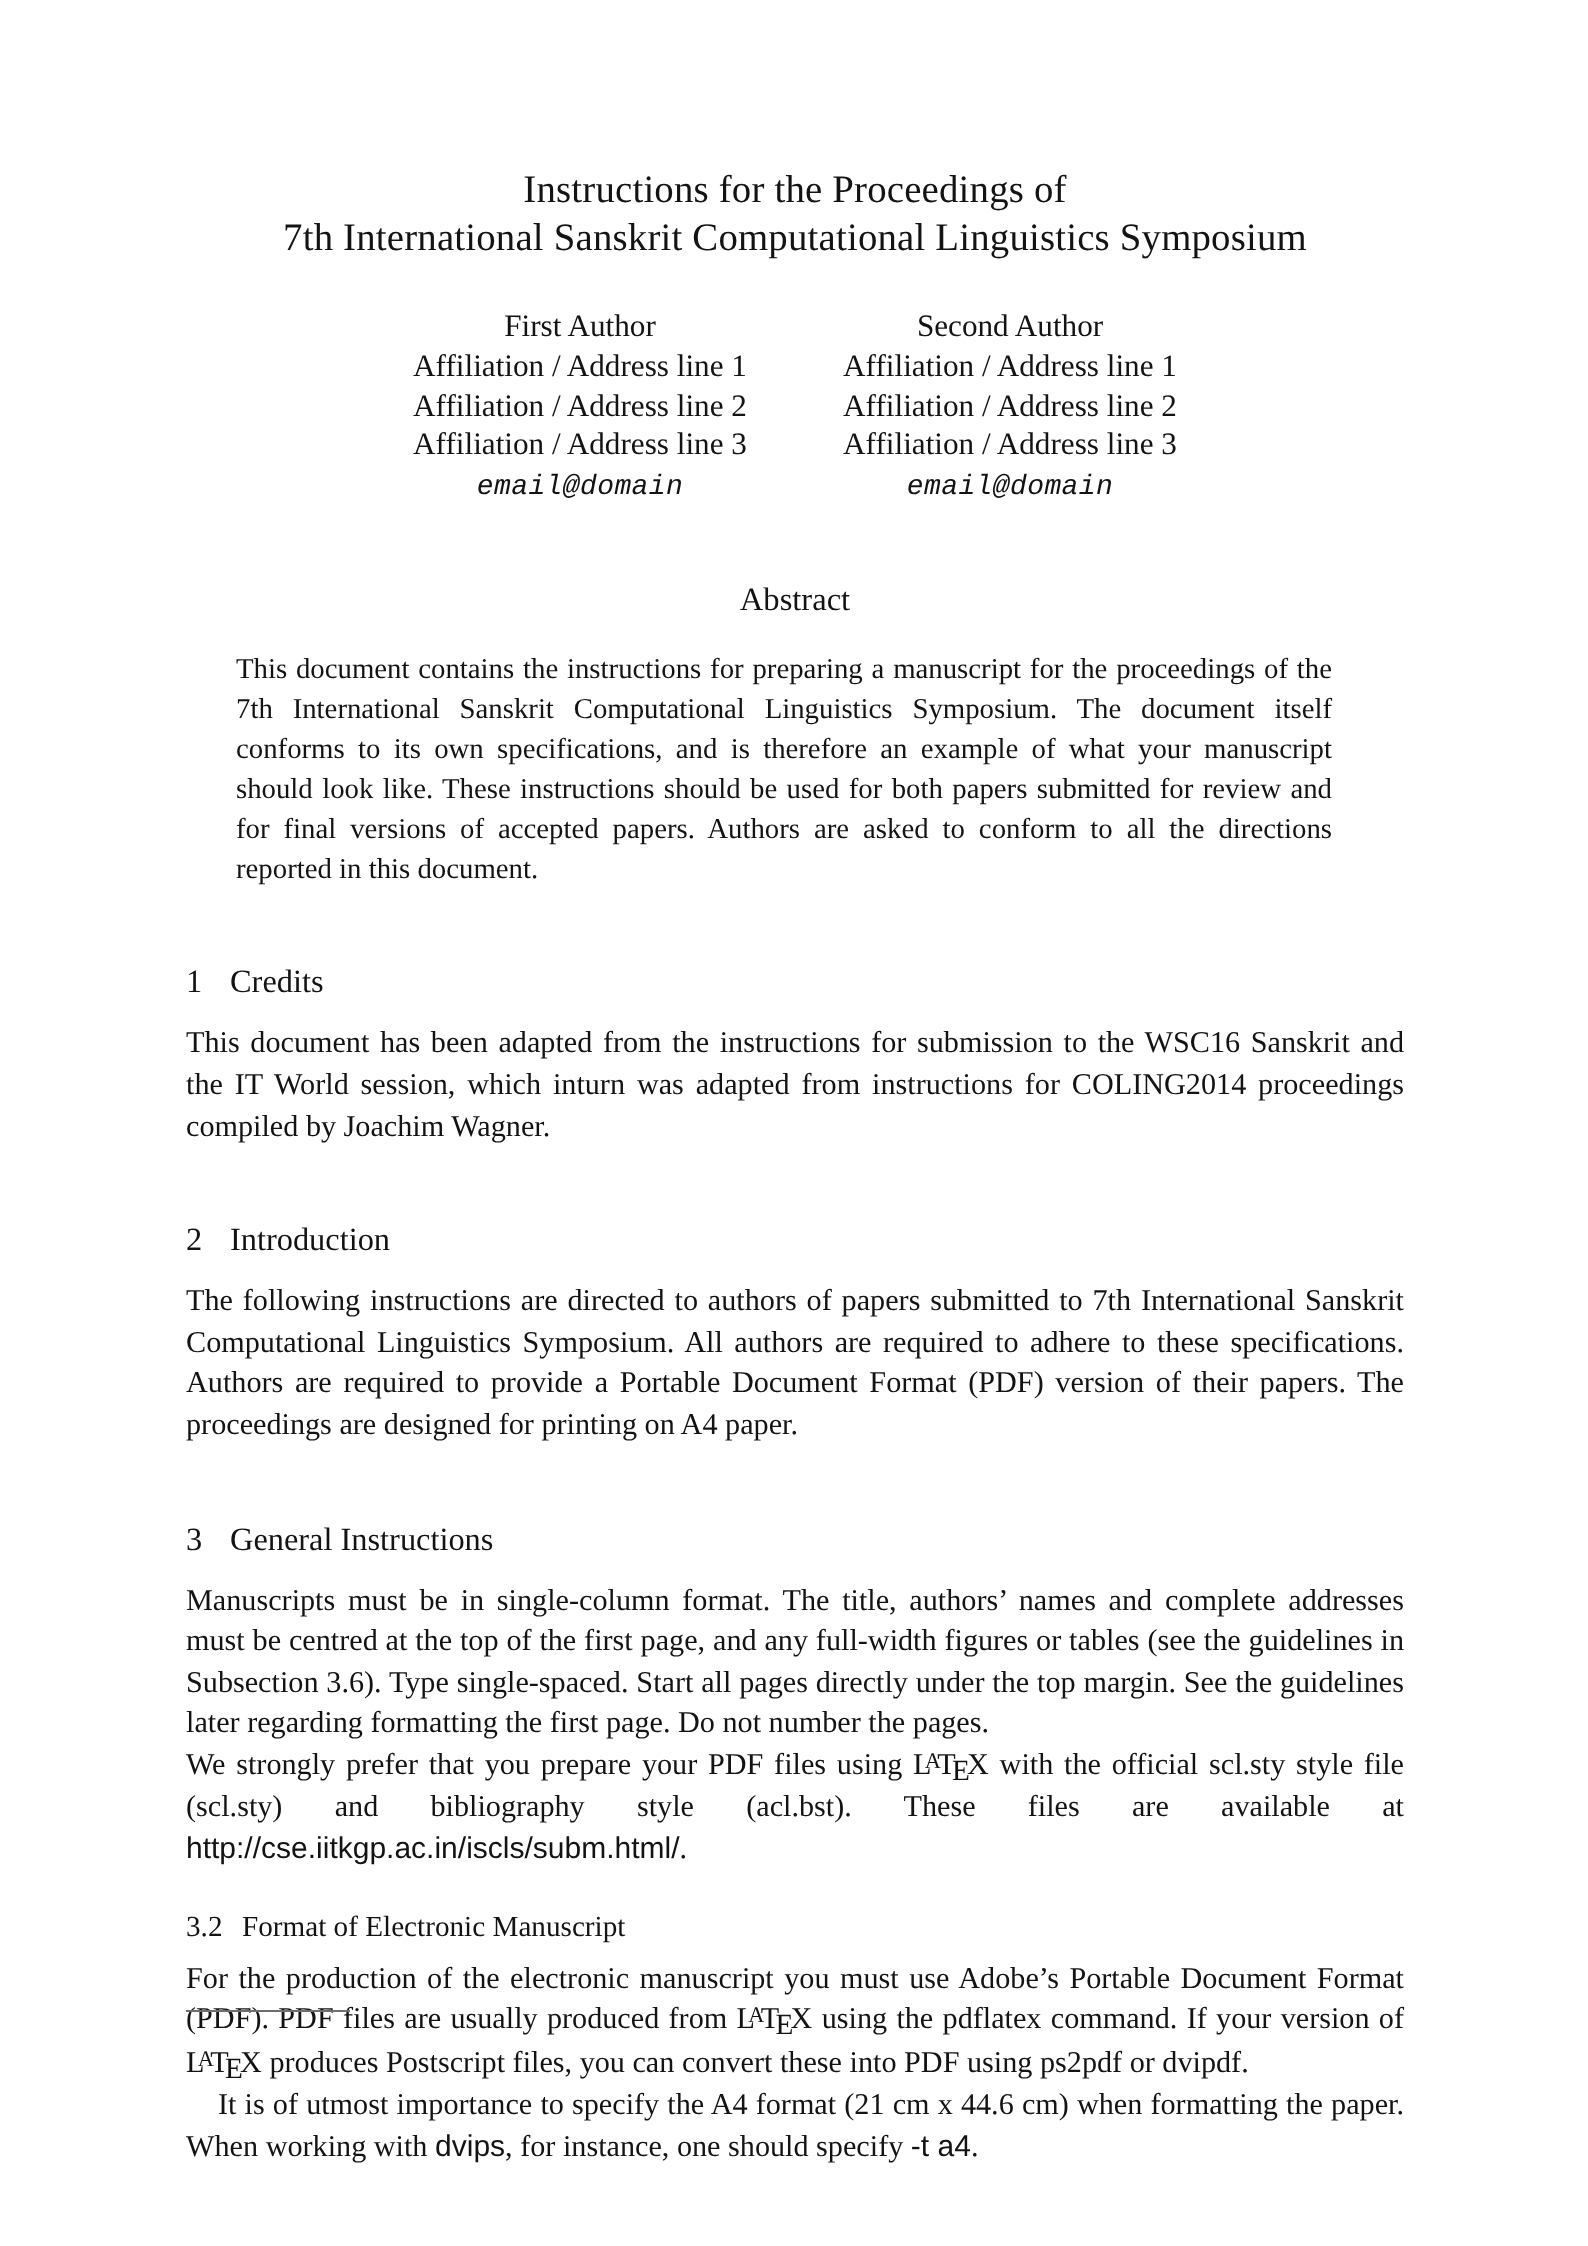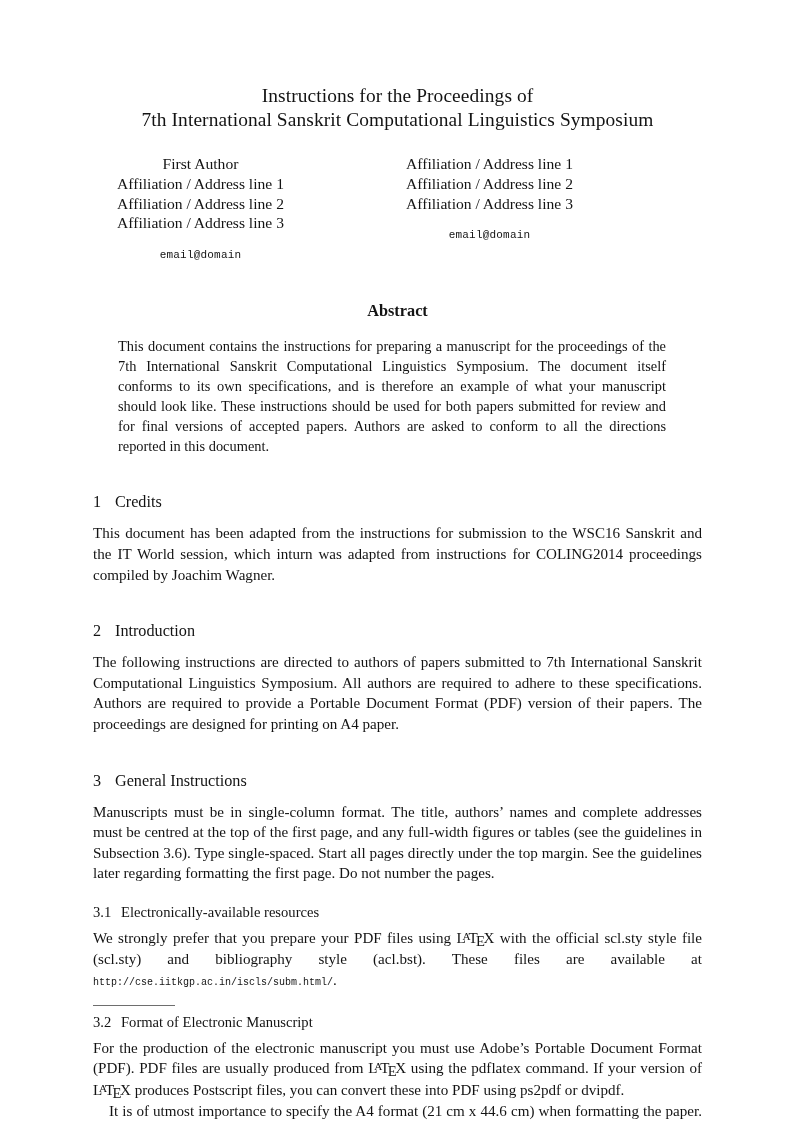--- a/index.html
+++ b/index.html
@@ -36,54 +36,53 @@
   .title-line {
     font-size: 19.4px;
     line-height: 24.2px;
     letter-spacing: 0.1px;
     white-space: nowrap;
   }
 
   
   .authors {
     display: flex;
-    justify-content: flex-start;
+    justify-content: center;
     margin-top: 22px;
-    gap: 74px;
   }
   .author-col {
     text-align: center;
     width: 215px;
   }
   .author-name {
     font-size: 15.6px;
     line-height: 19.6px;
   }
   .author-aff {
     font-size: 15.6px;
     line-height: 19.6px;
   }
   .author-email {
     font-family: "Liberation Mono", "DejaVu Sans Mono", monospace;
-    font-size: 11px;
+    font-size: 14px;
     line-height: 19px;
-    margin-top: 13px;
+    margin-top: 2px;
     letter-spacing: 0.2px;
+    font-style: italic;
   }
 
   
   .abstract-wrap {
     margin-top: 36px;
   }
   .abstract-heading {
     text-align: center;
     font-size: 16.3px;
     line-height: 20px;
     margin-bottom: 15px;
-    font-weight: bold;
   }
   .abstract-body {
     margin: 0 36px 0 25px;
     font-size: 14.4px;
     line-height: 20.1px;
     text-align: justify;
     text-justify: inter-word;
     hyphens: manual;
   }
 
@@ -112,22 +111,22 @@
     margin: 0;
     font-size: 15.1px;
     line-height: 20.6px;
     text-align: justify;
     text-justify: inter-word;
   }
   p.body + p.body.indent {
     text-indent: 16px;
   }
   .mono {
-    font-family: Liberation Mono, monospace;
-    font-size: 10px;
+    font-family: Liberation Sans, sans-serif;
+    font-size: 15px;
     letter-spacing: 0px;
   }
 
   
   .latex {
     white-space: nowrap;
     font-size: 15.1px;
   }
   .latex .l-a {
     font-size: 0.74em;
@@ -170,20 +169,21 @@
 
       <div class="author-col">
         <div class="author-name">First Author</div>
         <div class="author-aff">Affiliation / Address line 1</div>
         <div class="author-aff">Affiliation / Address line 2</div>
         <div class="author-aff">Affiliation / Address line 3</div>
         <div class="author-email">email@domain</div>
       </div>
 
       <div class="author-col">
+        <div class="author-name">Second Author</div>
         <div class="author-aff">Affiliation / Address line 1</div>
         <div class="author-aff">Affiliation / Address line 2</div>
         <div class="author-aff">Affiliation / Address line 3</div>
         <div class="author-email">email@domain</div>
       </div>
 
     </div>
 
     <div class="abstract-wrap">
       <div class="abstract-heading">Abstract</div>
@@ -198,23 +198,20 @@
     <div class="section-heading">
       <span class="num">2</span><span>Introduction</span>
     </div>
     <p class="body">The following instructions are directed to authors of papers submitted to 7th International Sanskrit Computational Linguistics Symposium. All authors are required to adhere to these specifications. Authors are required to provide a Portable Document Format (PDF) version of their papers. The proceedings are designed for printing on A4 paper.</p>
 
     <div class="section-heading">
       <span class="num">3</span><span>General Instructions</span>
     </div>
     <p class="body">Manuscripts must be in single-column format. The title, authors’ names and complete addresses must be centred at the top of the first page, and any full-width figures or tables (see the guidelines in Subsection 3.6). Type single-spaced. Start all pages directly under the top margin. See the guidelines later regarding formatting the first page. Do not number the pages.</p>
 
-    <div class="subsection-heading">
-      <span class="num">3.1</span><span>Electronically-available resources</span>
-    </div>
     <p class="body"><span>We strongly prefer that you prepare your PDF files using </span><span class="latex"><span>L</span><span class="l-a">A</span><span>T</span><span class="l-e">E</span><span>X</span></span><span> with the official scl.sty style file (scl.sty) and bibliography style (acl.bst). These files are available at </span><span class="mono">http://cse.iitkgp.ac.in/iscls/subm.html/</span><span>.</span></p>
 
     <div class="subsection-heading">
       <span class="num">3.2</span><span>Format of Electronic Manuscript</span>
     </div>
     <p class="body"><span>For the production of the electronic manuscript you must use Adobe’s Portable Document Format (PDF). PDF files are usually produced from </span><span class="latex"><span>L</span><span class="l-a">A</span><span>T</span><span class="l-e">E</span><span>X</span></span><span> using the pdflatex command. If your version of </span><span class="latex"><span>L</span><span class="l-a">A</span><span>T</span><span class="l-e">E</span><span>X</span></span><span> produces Postscript files, you can convert these into PDF using ps2pdf or dvipdf.</span></p>
 
     <p class="body indent"><span>It is of utmost importance to specify the A4 format (21 cm x 44.6 cm) when formatting the paper. When working with </span><span class="mono">dvips</span><span>, for instance, one should specify </span><span class="mono">-t a4</span><span>.</span></p>
 
 

